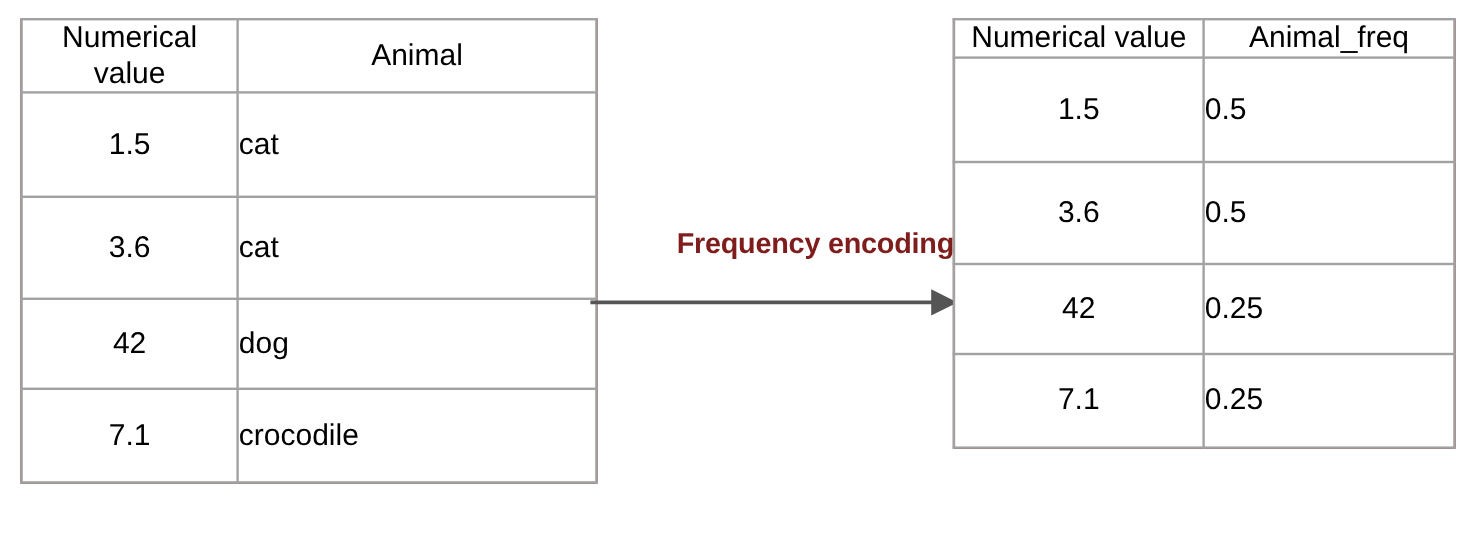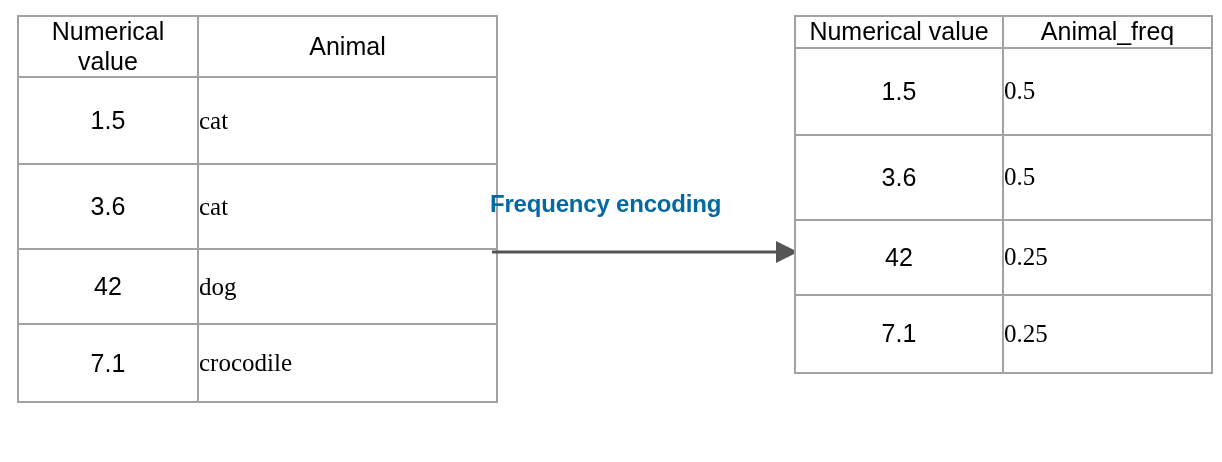--- a/index.html
+++ b/index.html
@@ -42,21 +42,20 @@
   .num-cell {
     text-align: center;
     vertical-align: middle;
     font-size: 25px;
   }
   .txt-cell {
     text-align: left;
     vertical-align: middle;
     font-size: 25px;
     padding-left: 20px;
-    font-family: Liberation Serif, serif;
   }
 
   
   #table-source {
     left: 17px;
     top: 15px;
     width: 475px;
   }
   #table-source .c0 { width: 178px; }
   #table-source .c1 { width: 297px; }
@@ -80,24 +79,24 @@
     left: 488px;
     top: 236px;
     width: 312px;
     height: 32px;
   }
   #transform-label {
     position: absolute;
     left: 490px;
     top: 190px;
     width: 305px;
-    text-align: left;
+    text-align: right;
     font-size: 24px;
     font-weight: bold;
-    color: #0369a1;
+    color: #7f1d1d;
     letter-spacing: -0.2px;
     white-space: nowrap;
   }
 </style>
 </head>
 <body>
 
 <div id="canvas">
 
   <table class="tbl" id="table-source">

